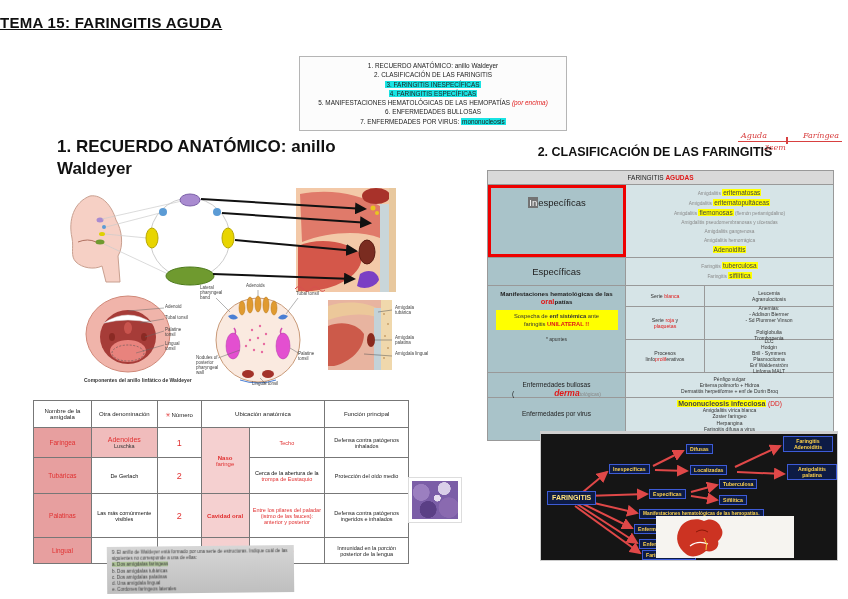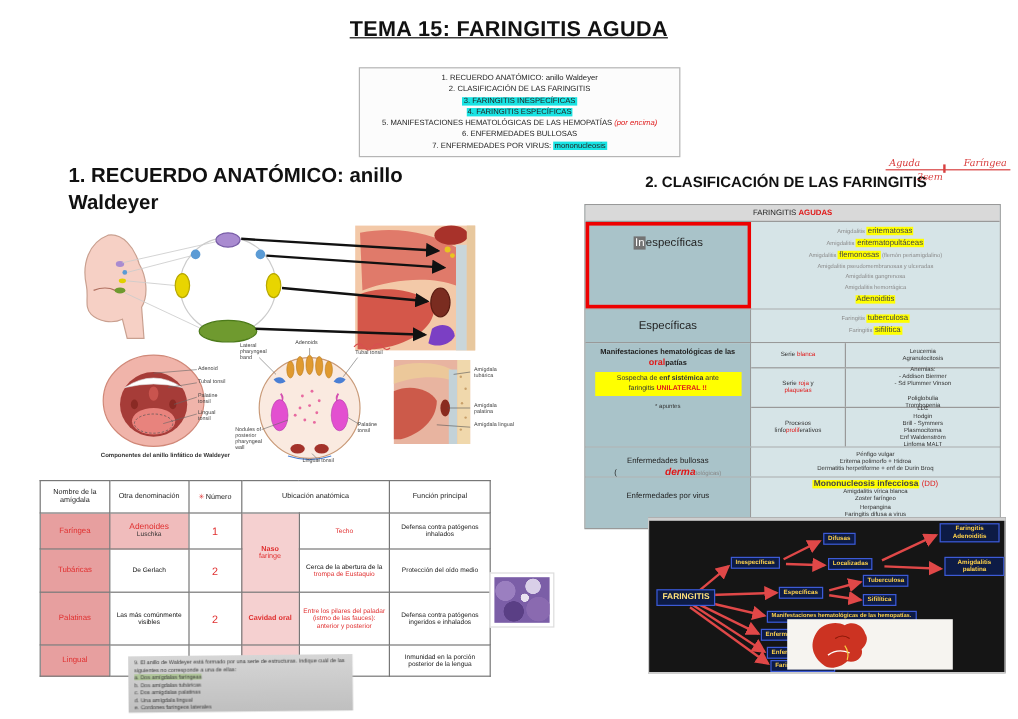--- a/index.html
+++ b/index.html
@@ -1,21 +1,21 @@
 <!DOCTYPE html>
 <html><head>
 <meta charset="utf-8">
 <style>
   html,body{margin:0;padding:0;background:#fff;}
   .canvas{position:relative;width:848px;height:599px;background:#fff;overflow:hidden;
           font-family:"Liberation Sans",sans-serif;color:#111;}
   .abs{position:absolute;}
 
   
-  .title{top:14px;left:0;right:0;text-align:center;font-size:18px;font-weight:bold;
+  .title{top:14px;left:0;right:0;font-size:15px;font-weight:bold;
          text-decoration:underline;letter-spacing:.3px;}
 
   
   .index-box{left:299px;top:56px;width:262px;border:1px solid #b5b5b5;background:#fcfcfc;
              padding:4px 2px;text-align:center;font-size:6.4px;line-height:1.45;color:#222;}
   .hl-cyan{background:#18e3e3;padding:0 1px;}
   .red-italic{color:#e02020;font-style:italic;}
 
   
   .sec1-heading{left:57px;top:136px;width:330px;font-size:17px;font-weight:bold;line-height:1.3;}

